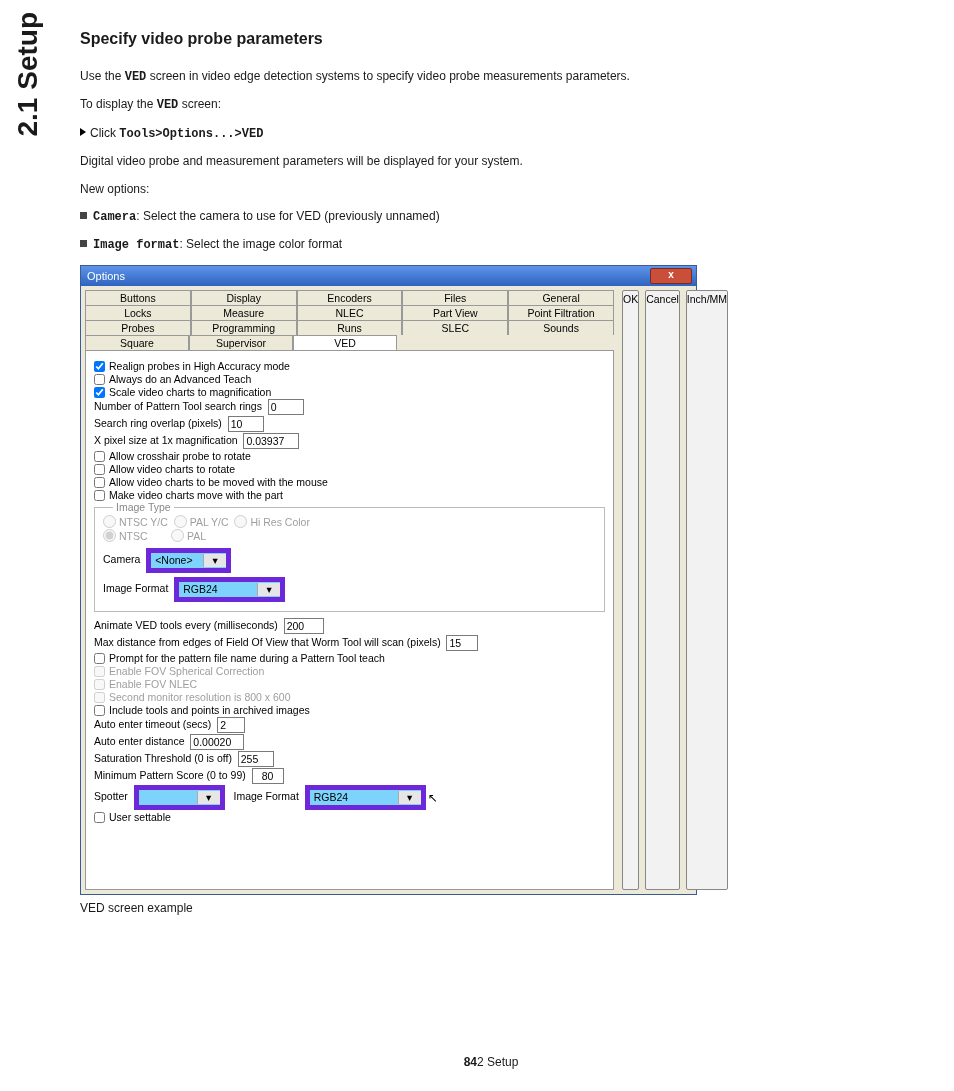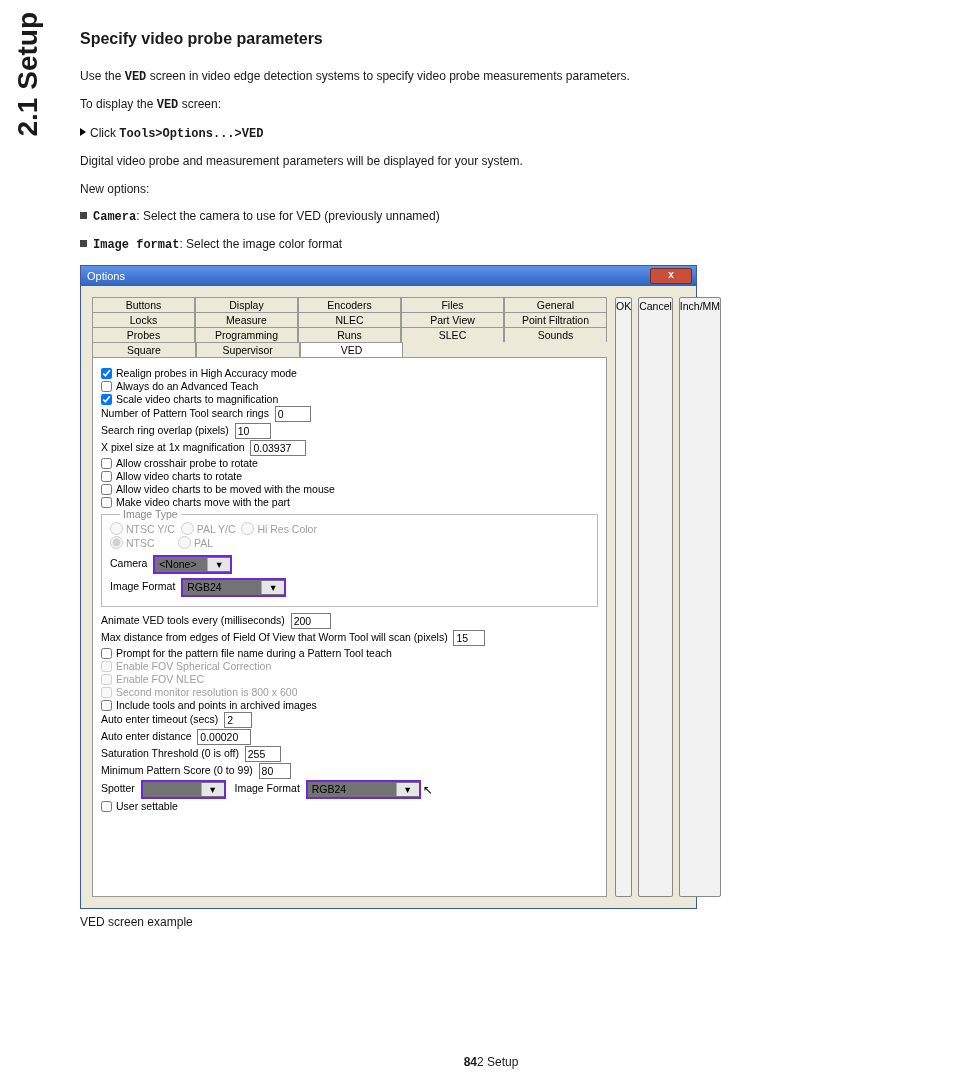--- a/index.html
+++ b/index.html
@@ -8,39 +8,39 @@
 .content{margin-left:20px;max-width:620px}
 h2{font-size:16px;font-weight:700;margin:2px 0 20px 0}
 p{font-size:12px;line-height:1.45;margin:0 0 10px 0}
 .mono{font-family:"Courier New",monospace;font-weight:700}
 .tri{display:inline-block;width:0;height:0;border-top:4px solid transparent;border-bottom:4px solid transparent;border-left:6px solid #000;margin-right:4px;vertical-align:1px}
 .sq{display:inline-block;width:7px;height:7px;background:#444;margin-right:6px;vertical-align:1px}
 .shot{border:1px solid #3a5a9a;width:615px;margin-top:6px}
 .titlebar{background:linear-gradient(#5e95e8,#2e63c0);height:20px;position:relative}
 .titlebar span{font-size:11px;color:#fff;padding-left:6px;line-height:20px}
 .close{position:absolute;right:4px;top:2px;width:40px;height:14px;background:#c94f3a;border:1px solid #7a2a1f;color:#fff;font-size:10px;text-align:center;line-height:12px;font-weight:700;border-radius:2px}
-.dlg-body{background:#ece9d8;padding:11px;display:flex;gap:8px;font-size:10.5px;font-family:Tahoma,Geneva,sans-serif;color:#000}
+.dlg-body{background:#ece9d8;padding:4px;display:flex;gap:8px;font-size:10.5px;font-family:Tahoma,Geneva,sans-serif;color:#000}
 .left{flex:1}
 .right{width:70px;display:flex;flex-direction:row;gap:6px}
 .btn{background:#f2f2f2;border:1px solid #888;border-radius:2px;text-align:center;padding:2px 0;font-size:10.5px}
 .tabs{display:flex;flex-wrap:wrap}
 .tab{border:1px solid #999;border-bottom:none;background:#ece9d8;padding:1px 0;font-size:10.5px;text-align:center;flex:1;min-width:70px;box-sizing:border-box}
 .tabs-row{display:flex;width:100%}
 .tabs-row .tab{flex:1}
 .tab.sel{background:#fff;font-weight:400}
 .pane{background:#fff;border:1px solid #999;padding:8px 8px 10px 8px;min-height:520px;position:relative}
 .row{margin:1px 0;white-space:nowrap}
 .row label{font-size:10.5px}
 input.cb{vertical-align:-2px;margin:0 4px 0 0;width:11px;height:11px}
 input.tx{border:1px solid #7a7a7a;font-size:10.5px;padding:0 2px;height:14px;vertical-align:middle}
 .disabled{color:#9e9e9e}
 .grp{border:1px solid #bcbcbc;padding:6px 8px 8px 8px;margin:6px 0;position:relative}
 .grp .legend{position:absolute;top:-7px;left:18px;background:#fff;padding:0 3px;font-size:10.5px;color:#888}
 input.rd{vertical-align:-2px;margin:0 3px 0 0}
-.sel-drop{border:2px solid #6d28d9;height:15px;display:inline-flex;align-items:center;background:#737373;vertical-align:middle}
+.sel-drop{border:5px solid #6d28d9;height:15px;display:inline-flex;align-items:center;background:#7dd3fc;vertical-align:middle}
 .sel-drop span{padding:0 4px;font-size:10.5px}
 .sel-arr{width:14px;height:13px;border-left:1px solid #aaa;background:#e6e6e6;text-align:center;font-size:8px;line-height:13px}
 .caption{font-size:12px;margin-top:6px}
 .footer{position:absolute;bottom:22px;left:88px;right:60px;display:flex;justify-content:center;font-size:12px}
 .footer .pn{font-weight:700}
 .cursor{display:inline-block;font-size:12px;margin-left:2px;vertical-align:-2px}
 </style>
 </head>
 <body>
 
@@ -121,21 +121,21 @@
     <div class="row"><label>Animate VED tools every (milliseconds)</label>&nbsp;&nbsp;<input class="tx" style="width: 34px;" value="200"></div>
     <div class="row"><label>Max distance from edges of Field Of View that Worm Tool will scan (pixels)</label>&nbsp;&nbsp;<input class="tx" style="width: 26px;" value="15"></div>
     <div class="row"><input type="checkbox" class="cb" style=""><label>Prompt for the pattern file name during a Pattern Tool teach</label></div>
     <div class="row disabled"><input type="checkbox" class="cb" disabled="" style=""><label>Enable FOV Spherical Correction</label></div>
     <div class="row disabled"><input type="checkbox" class="cb" disabled="" style=""><label>Enable FOV NLEC</label></div>
     <div class="row disabled"><input type="checkbox" class="cb" disabled="" style=""><label>Second monitor resolution is 800 x 600</label></div>
     <div class="row"><input type="checkbox" class="cb" style=""><label>Include tools and points in archived images</label></div>
     <div class="row"><label>Auto enter timeout (secs)</label>&nbsp;&nbsp;<input class="tx" style="width: 22px;" value="2"></div>
     <div class="row"><label>Auto enter distance</label>&nbsp;&nbsp;<input class="tx" style="width: 48px;" value="0.00020"></div>
     <div class="row"><label>Saturation Threshold (0 is off)</label>&nbsp;&nbsp;<input class="tx" style="width: 30px;" value="255"></div>
-    <div class="row"><label>Minimum Pattern Score (0 to 99)</label>&nbsp;&nbsp;<input class="tx" style="width: 26px;" value="80"></div>
+    <div class="row"><label>Minimum Pattern Score (0 to 99)</label>&nbsp;&nbsp;<input class="tx" style="width: 26px; text-align: center;" value="80"></div>
     <div class="row"><label>Spotter</label>&nbsp;&nbsp;<span class="sel-drop">
                   <span style="min-width:50px"></span>
                   <span class="sel-arr">▾</span>
                 </span>&nbsp;&nbsp;&nbsp;<label>Image Format</label>&nbsp;&nbsp;<span class="sel-drop">
                   <span style="min-width:80px">RGB24</span>
                   <span class="sel-arr">▾</span>
                 </span><span class="cursor">↖</span></div>
     <div class="row"><input type="checkbox" class="cb" style=""><label>User settable</label></div>
    </div>
   </div>

